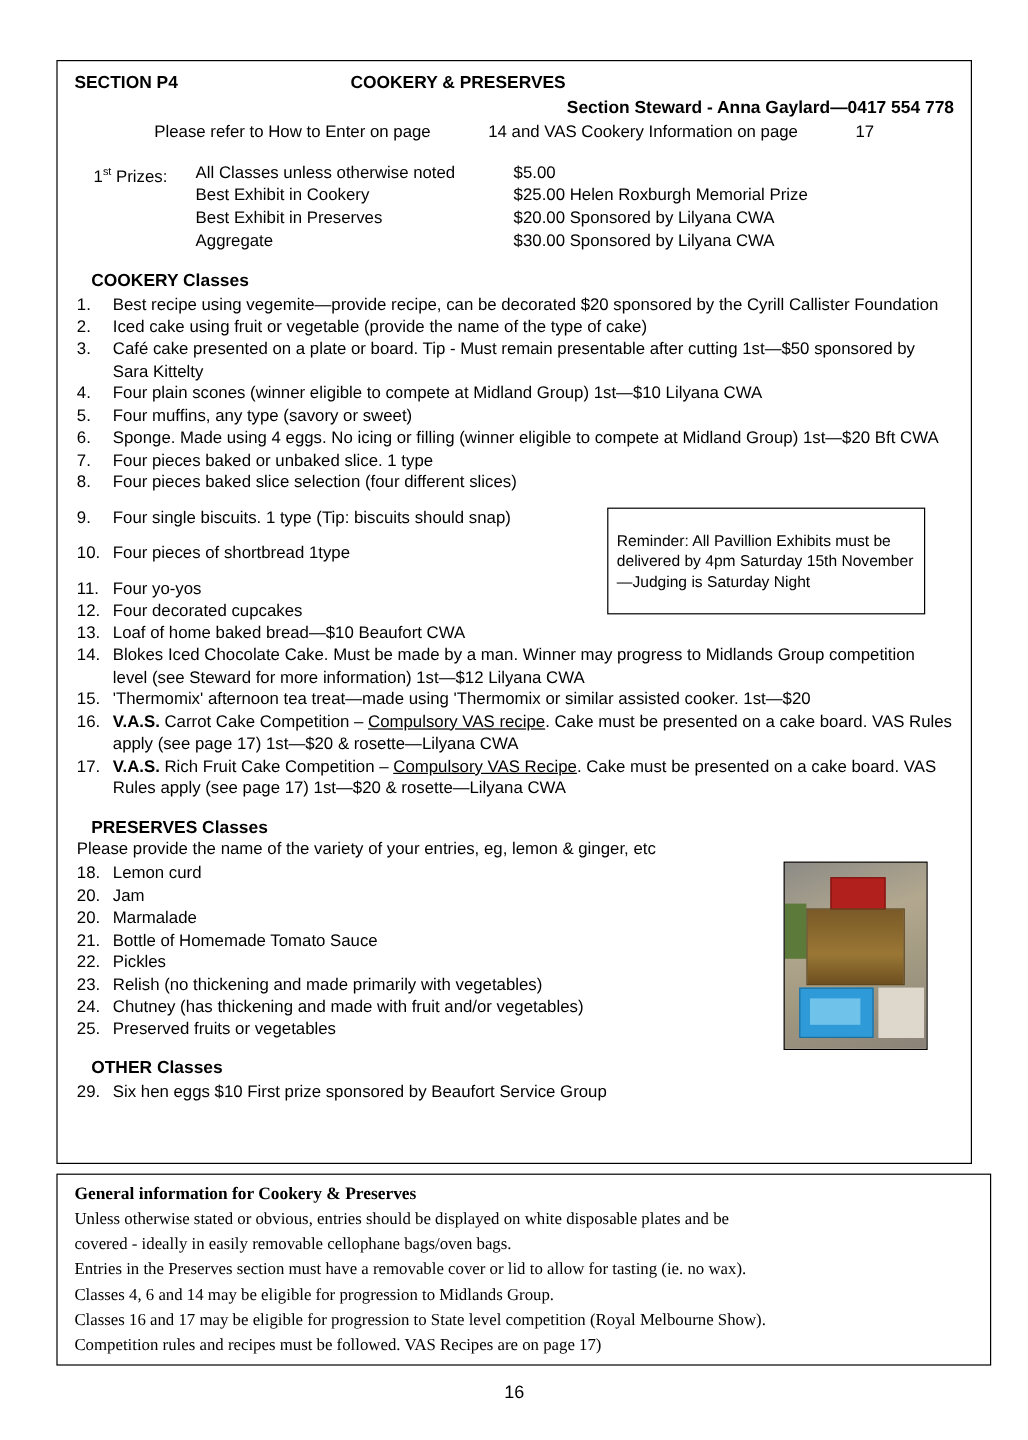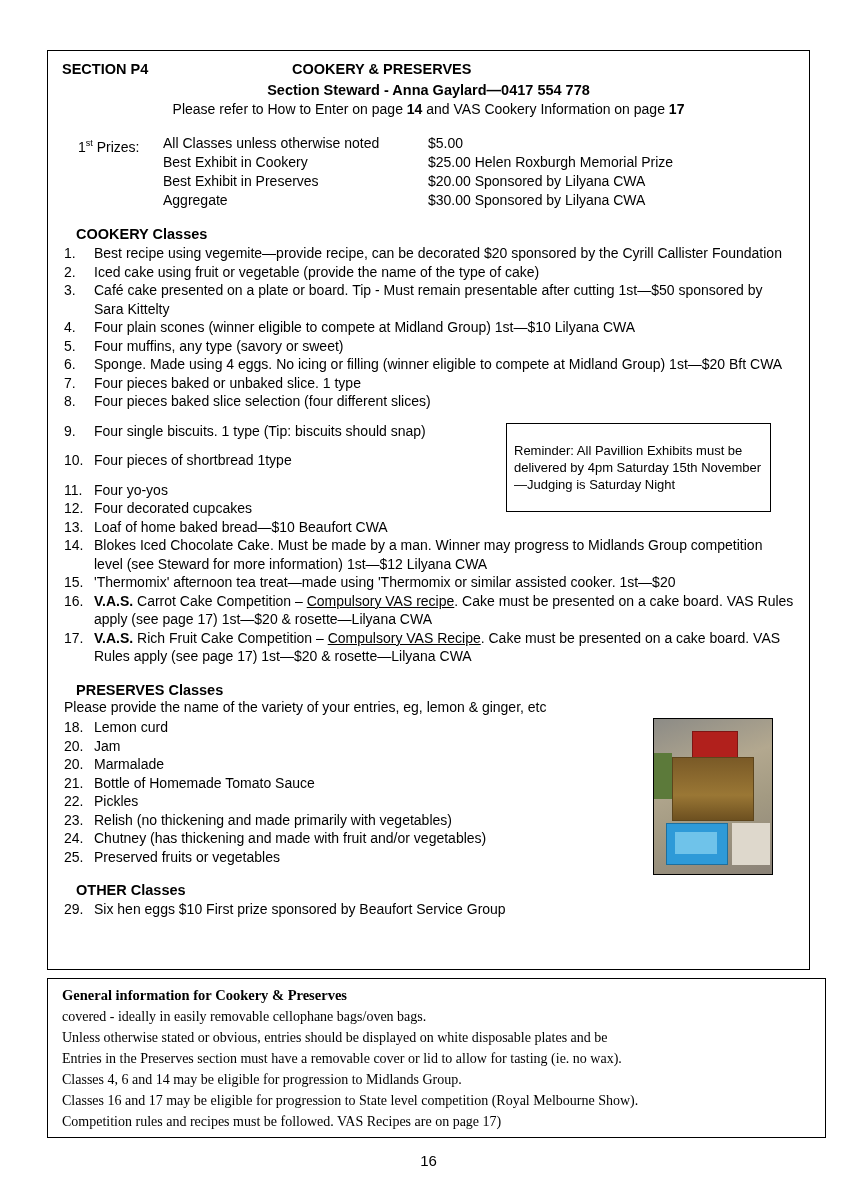--- a/index.html
+++ b/index.html
@@ -61,31 +61,31 @@
     position: absolute;
     left: 0;
     top: 0;
   }
   .hdr-title {
     position: absolute;
     left: 230px;
     top: 0;
   }
   .hdr-steward {
-    text-align: center;
+    text-align: right;
     font-size: 14.5px;
     font-weight: bold;
     margin-top: 2px;
   }
   .hdr-refer {
     text-align: center;
     font-size: 14px;
     margin-top: 3px;
   }
-  .hdr-refer b { font-weight: bold; }
+  .hdr-refer b { font-weight: normal; margin-left: 44px; }
 
   
   .prizes {
     margin-top: 17px;
     margin-left: 16px;
     font-size: 14px;
     line-height: 19px;
   }
   .prize-row {
     position: relative;
@@ -325,22 +325,22 @@
       <div class="ph-blue">
         <div class="ph-blue-lbl"></div>
       </div>
       <div class="ph-white"></div>
     </div>
 
   </div>
 
   <div class="info-box">
     <div class="gi-title">General information for Cookery &amp; Preserves</div>
+    <div class="gi-line">Unless otherwise stated or obvious, entries should be displayed on white disposable plates and be</div>
     <div class="gi-line">covered - ideally in easily removable cellophane bags/oven bags.</div>
-    <div class="gi-line">Unless otherwise stated or obvious, entries should be displayed on white disposable plates and be</div>
     <div class="gi-line">Entries in the Preserves section must have a removable cover or lid to allow for tasting (ie. no wax).</div>
     <div class="gi-line">Classes 4, 6 and 14 may be eligible for progression to Midlands Group.</div>
     <div class="gi-line">Classes 16 and 17 may be eligible for progression to State level competition (Royal Melbourne Show).</div>
     <div class="gi-line">Competition rules and recipes must be followed. VAS Recipes are on page 17)</div>
   </div>
 
   <div class="page-number">16</div>
 </div>
 
 </body></html>

